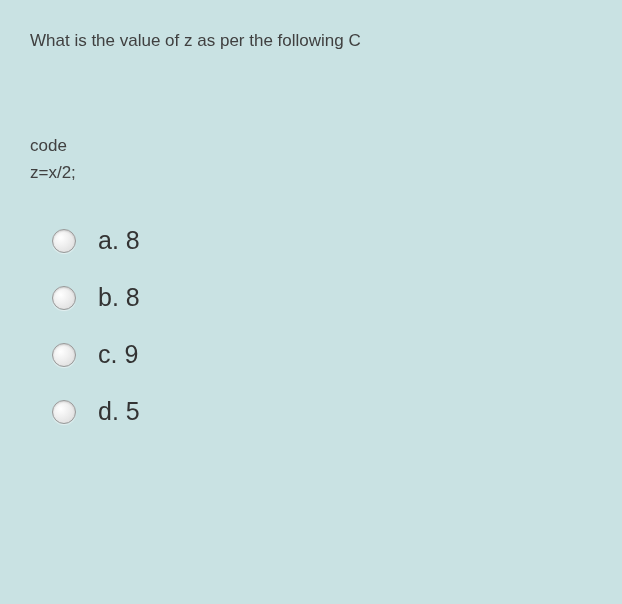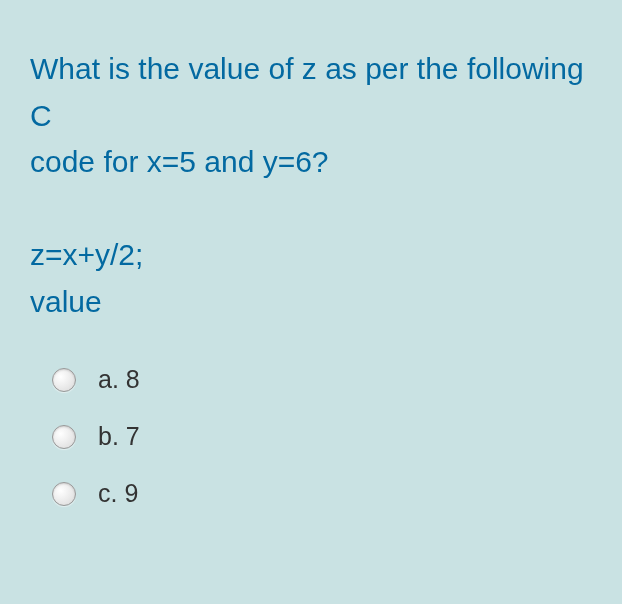--- a/index.html
+++ b/index.html
@@ -9,25 +9,24 @@
     }
     body {
       width: 622px;
       height: 604px;
       background: #c9e2e3;
       font-family: Arial, Helvetica, sans-serif;
       color: #2a2a2a;
       padding: 28px 30px;
     }
     .question-text {
-      font-size: 30px;
+      font-size: 17px;
       line-height: 1.55;
-      color: #0369a1;
+      color: #404040;
       margin-bottom: 40px;
-      margin-top: 18px;
     }
     .options {
       padding-left: 22px;
       text-align: right;
     }
     .option-row {
       display: flex;
       align-items: center;
       margin-bottom: 28px;
       cursor: pointer;
@@ -45,32 +44,37 @@
     .option-label {
       font-size: 25px;
       color: #333;
     }
   </style>
 </head>
 <body>
 
 <div class="question-text">
   <span>What is the value of z as per the following C</span><br>
-  <span>code for x=5 and y=6?</span><br>
   <br>
-  <span> z=x+y/2;</span><br>
-  <span>value</span><br>
+  <br>
+  <br>
+  <span>code</span><br>
+  <span>z=x/2;</span>
 </div>
 
 <div class="options">
   <div class="option-row">
     <div class="radio"></div>
     <span class="option-label">a. 8</span>
   </div>
   <div class="option-row">
     <div class="radio"></div>
-    <span class="option-label">b. 7</span>
+    <span class="option-label">b. 8</span>
   </div>
   <div class="option-row">
     <div class="radio"></div>
     <span class="option-label">c. 9</span>
   </div>
+  <div class="option-row">
+    <div class="radio"></div>
+    <span class="option-label">d. 5</span>
+  </div>
 </div>
 
 </body></html>

